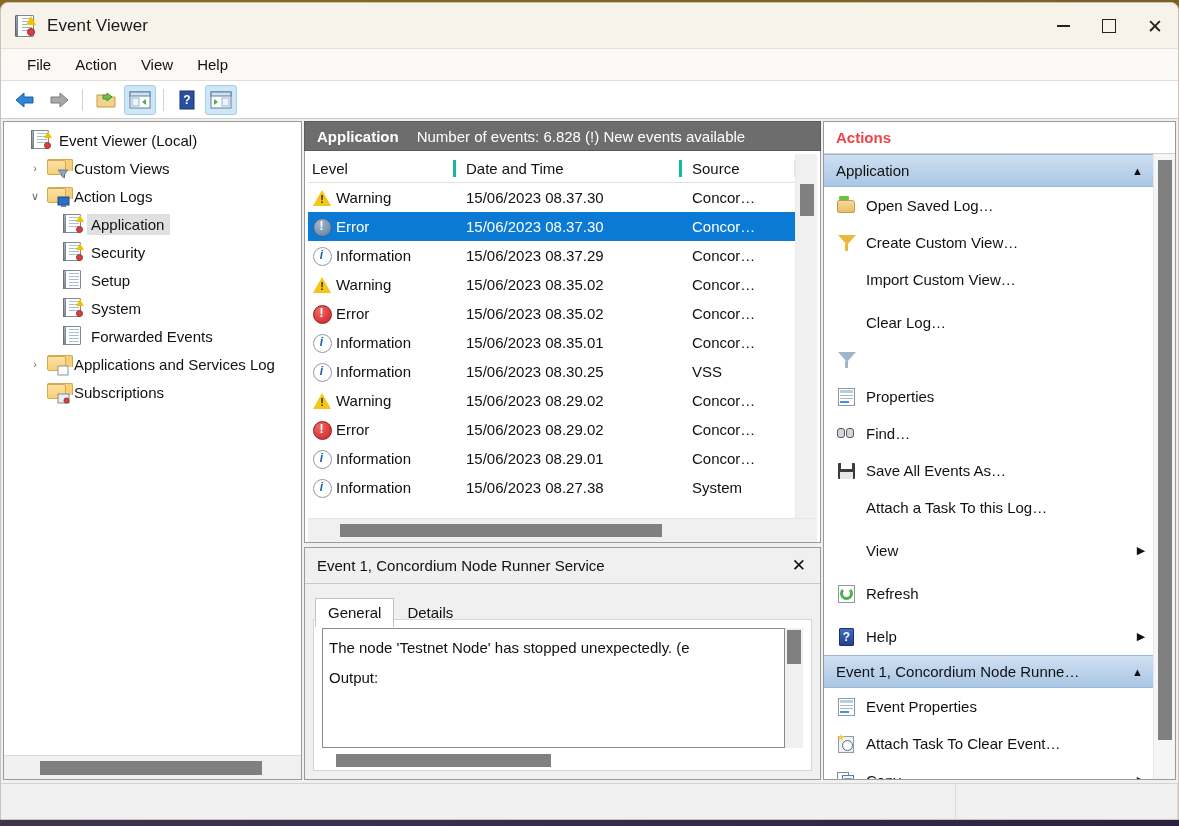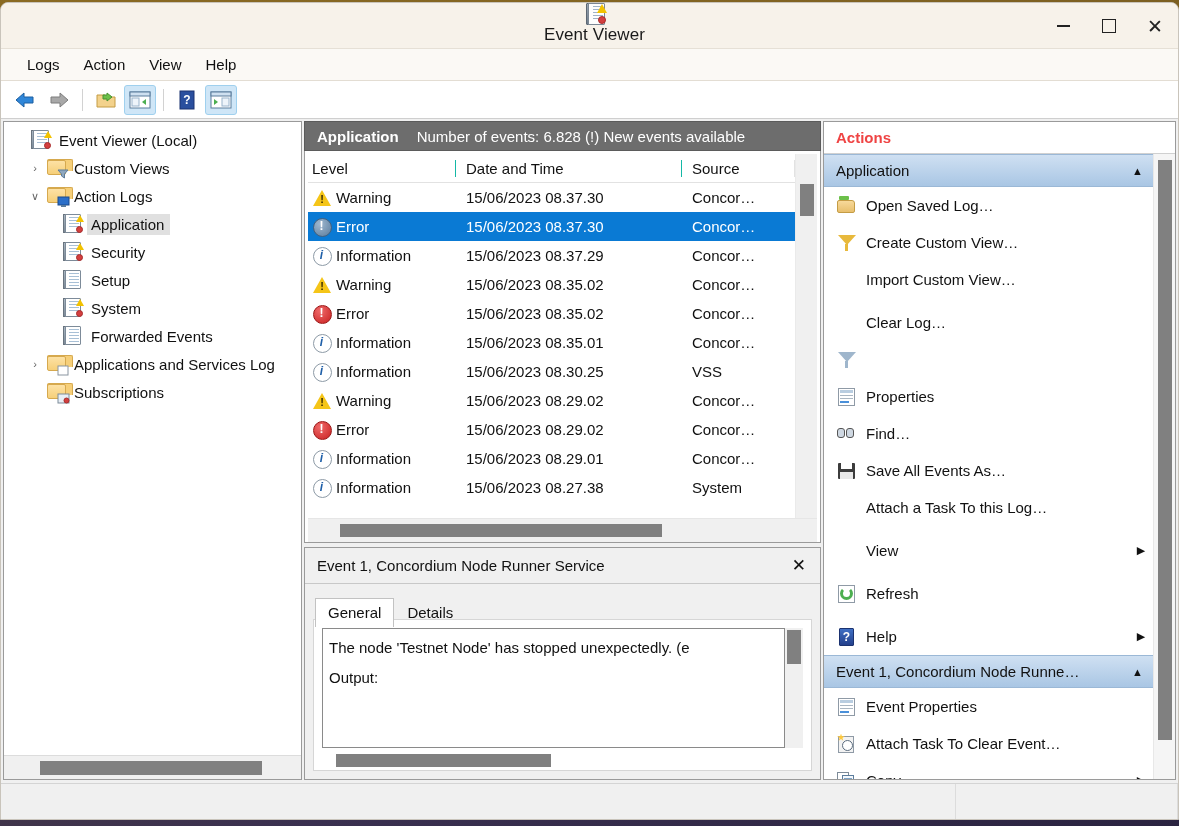--- a/index.html
+++ b/index.html
@@ -24,21 +24,20 @@
     overflow: hidden;
     display: flex; flex-direction: column;
   }
   
   #titlebar {
     height: 46px; min-height: 46px;
     background: #f7f2ea;
     display: flex; align-items: center;
     position: relative;
     border-bottom: 1px solid #e6e0d6;
-    flex-direction: column;
   }
   #titlebar .app-icon { margin-left: 14px; width: 22px; height: 22px; position: relative; }
   .ev-icon {
     width: 20px; height: 22px; position: relative; display: inline-block;
   }
   .ev-icon .book {
     position: absolute; left: 2px; top: 0; width: 17px; height: 22px;
     background: #fdfdfd; border: 1px solid #7b8794;
     border-radius: 1px;
   }
@@ -174,21 +173,21 @@
   #grid { flex: 1; min-width: 0; display: flex; flex-direction: column; overflow: hidden;}
   .grow {
     display: flex; height: 29px; align-items: center; font-size: 15px; color: #111;
     flex: 0 0 29px;
   }
   .grow.head { border-bottom: 1px solid #e2e2e2; color:#111; }
   .gcell { padding-left: 10px; overflow: hidden; white-space: nowrap; }
   .c-level { width: 148px; flex: 0 0 148px; display:flex; align-items:center; gap:4px; padding-left:4px;}
   .c-date  { width: 226px; flex: 0 0 226px; }
   .c-src   { flex: 1; }
-  .grow.head .c-level, .grow.head .c-date { border-right: 1px solid #14b8a6; }
+  .grow.head .c-level, .grow.head .c-date { border-right: 3px solid #14b8a6; }
   .grow.head .c-src { border-right: 1px solid #e2e2e2; }
   .grow.sel { background: #0a7ad4; color: #fff; }
   .lvl-ico { width: 20px; height: 20px; position: relative; flex: 0 0 20px; }
   .lvl-warn::before {
     content:""; position:absolute; left:1px; top:2px; width:0;height:0;
     border-left:9px solid transparent; border-right:9px solid transparent; border-bottom:16px solid #f5c518;
   }
   .lvl-warn::after {
     content:"!"; position:absolute; left:0; top:4px; width:20px; text-align:center;
     font-size:11px; font-weight:bold; color:#3a2d00; line-height:14px;
@@ -346,21 +345,21 @@
     </span>
     <span id="title-text">Event Viewer</span>
     <div id="wincontrols">
       <div class="wc min"></div>
       <div class="wc max"></div>
       <div class="wc close"></div>
     </div>
   </div>
 
   <div id="menubar">
-    <div class="mi">Logs</div>
+    <div class="mi">File</div>
     <div class="mi">Action</div>
     <div class="mi">View</div>
     <div class="mi">Help</div>
   </div>
 
   <div id="toolbar">
     <div class="tb">
       <svg width="24" height="20" viewBox="0 0 24 20">
           <path d="M11 3 L3 10 L11 17 L11 13 L20 13 L20 7 L11 7 Z" fill="#2f86d8" stroke="#1d5fa0" stroke-width="1"></path>
         </svg>

